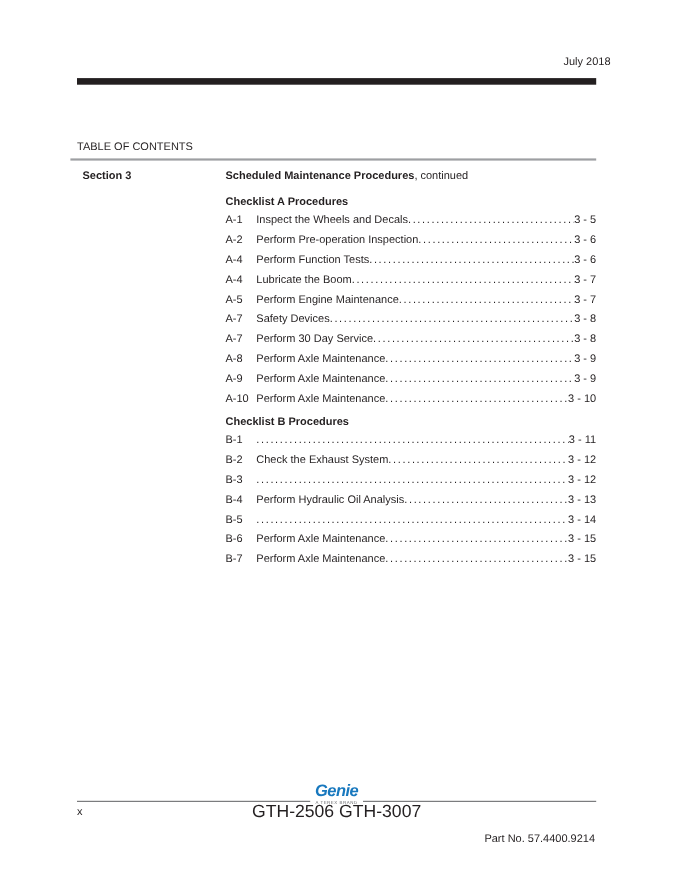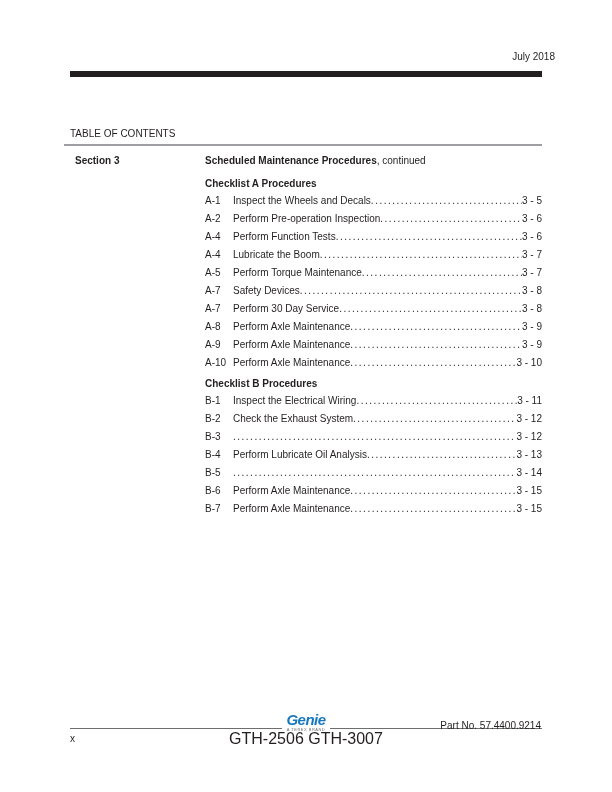--- a/index.html
+++ b/index.html
@@ -136,21 +136,21 @@
     position: absolute;
     top: 733px;
     left: 0;
     width: 612px;
     text-align: center;
     font-size: 16px;
     line-height: 12px;
   }
   .footer-part {
     position: absolute;
-    top: 720px;
+    top: 757px;
     right: 71px;
     font-size: 10px;
     line-height: 12px;
   }
 </style>
 </head>
 <body>
 
 <div class="page">
 
@@ -188,21 +188,21 @@
           <span class="toc-page">3 - 6</span>
       </div>
       <div class="toc-row">
         <span class="toc-num">A-4</span>
           <span class="toc-title">Lubricate the Boom</span>
           <span class="leader"></span>
           <span class="toc-page">3 - 7</span>
       </div>
       <div class="toc-row">
         <span class="toc-num">A-5</span>
-          <span class="toc-title">Perform Torque Maintenance</span>
+          <span class="toc-title">Perform Engine Maintenance</span>
           <span class="leader"></span>
           <span class="toc-page">3 - 7</span>
       </div>
       <div class="toc-row">
         <span class="toc-num">A-7</span>
           <span class="toc-title">Safety Devices</span>
           <span class="leader"></span>
           <span class="toc-page">3 - 8</span>
       </div>
       <div class="toc-row">
@@ -229,38 +229,37 @@
           <span class="leader"></span>
           <span class="toc-page">3 - 10</span>
       </div>
     </div>
 
     <div class="checklist-header b-header">Checklist B Procedures</div>
 
     <div class="toc-list">
       <div class="toc-row">
         <span class="toc-num">B-1</span>
-          <span class="toc-title">Inspect the Electrical Wiring</span>
           <span class="leader"></span>
           <span class="toc-page">3 - 11</span>
       </div>
       <div class="toc-row">
         <span class="toc-num">B-2</span>
           <span class="toc-title">Check the Exhaust System</span>
           <span class="leader"></span>
           <span class="toc-page">3 - 12</span>
       </div>
       <div class="toc-row">
         <span class="toc-num">B-3</span>
           <span class="leader"></span>
           <span class="toc-page">3 - 12</span>
       </div>
       <div class="toc-row">
         <span class="toc-num">B-4</span>
-          <span class="toc-title">Perform Lubricate Oil Analysis</span>
+          <span class="toc-title">Perform Hydraulic Oil Analysis</span>
           <span class="leader"></span>
           <span class="toc-page">3 - 13</span>
       </div>
       <div class="toc-row">
         <span class="toc-num">B-5</span>
           <span class="leader"></span>
           <span class="toc-page">3 - 14</span>
       </div>
       <div class="toc-row">
         <span class="toc-num">B-6</span>

